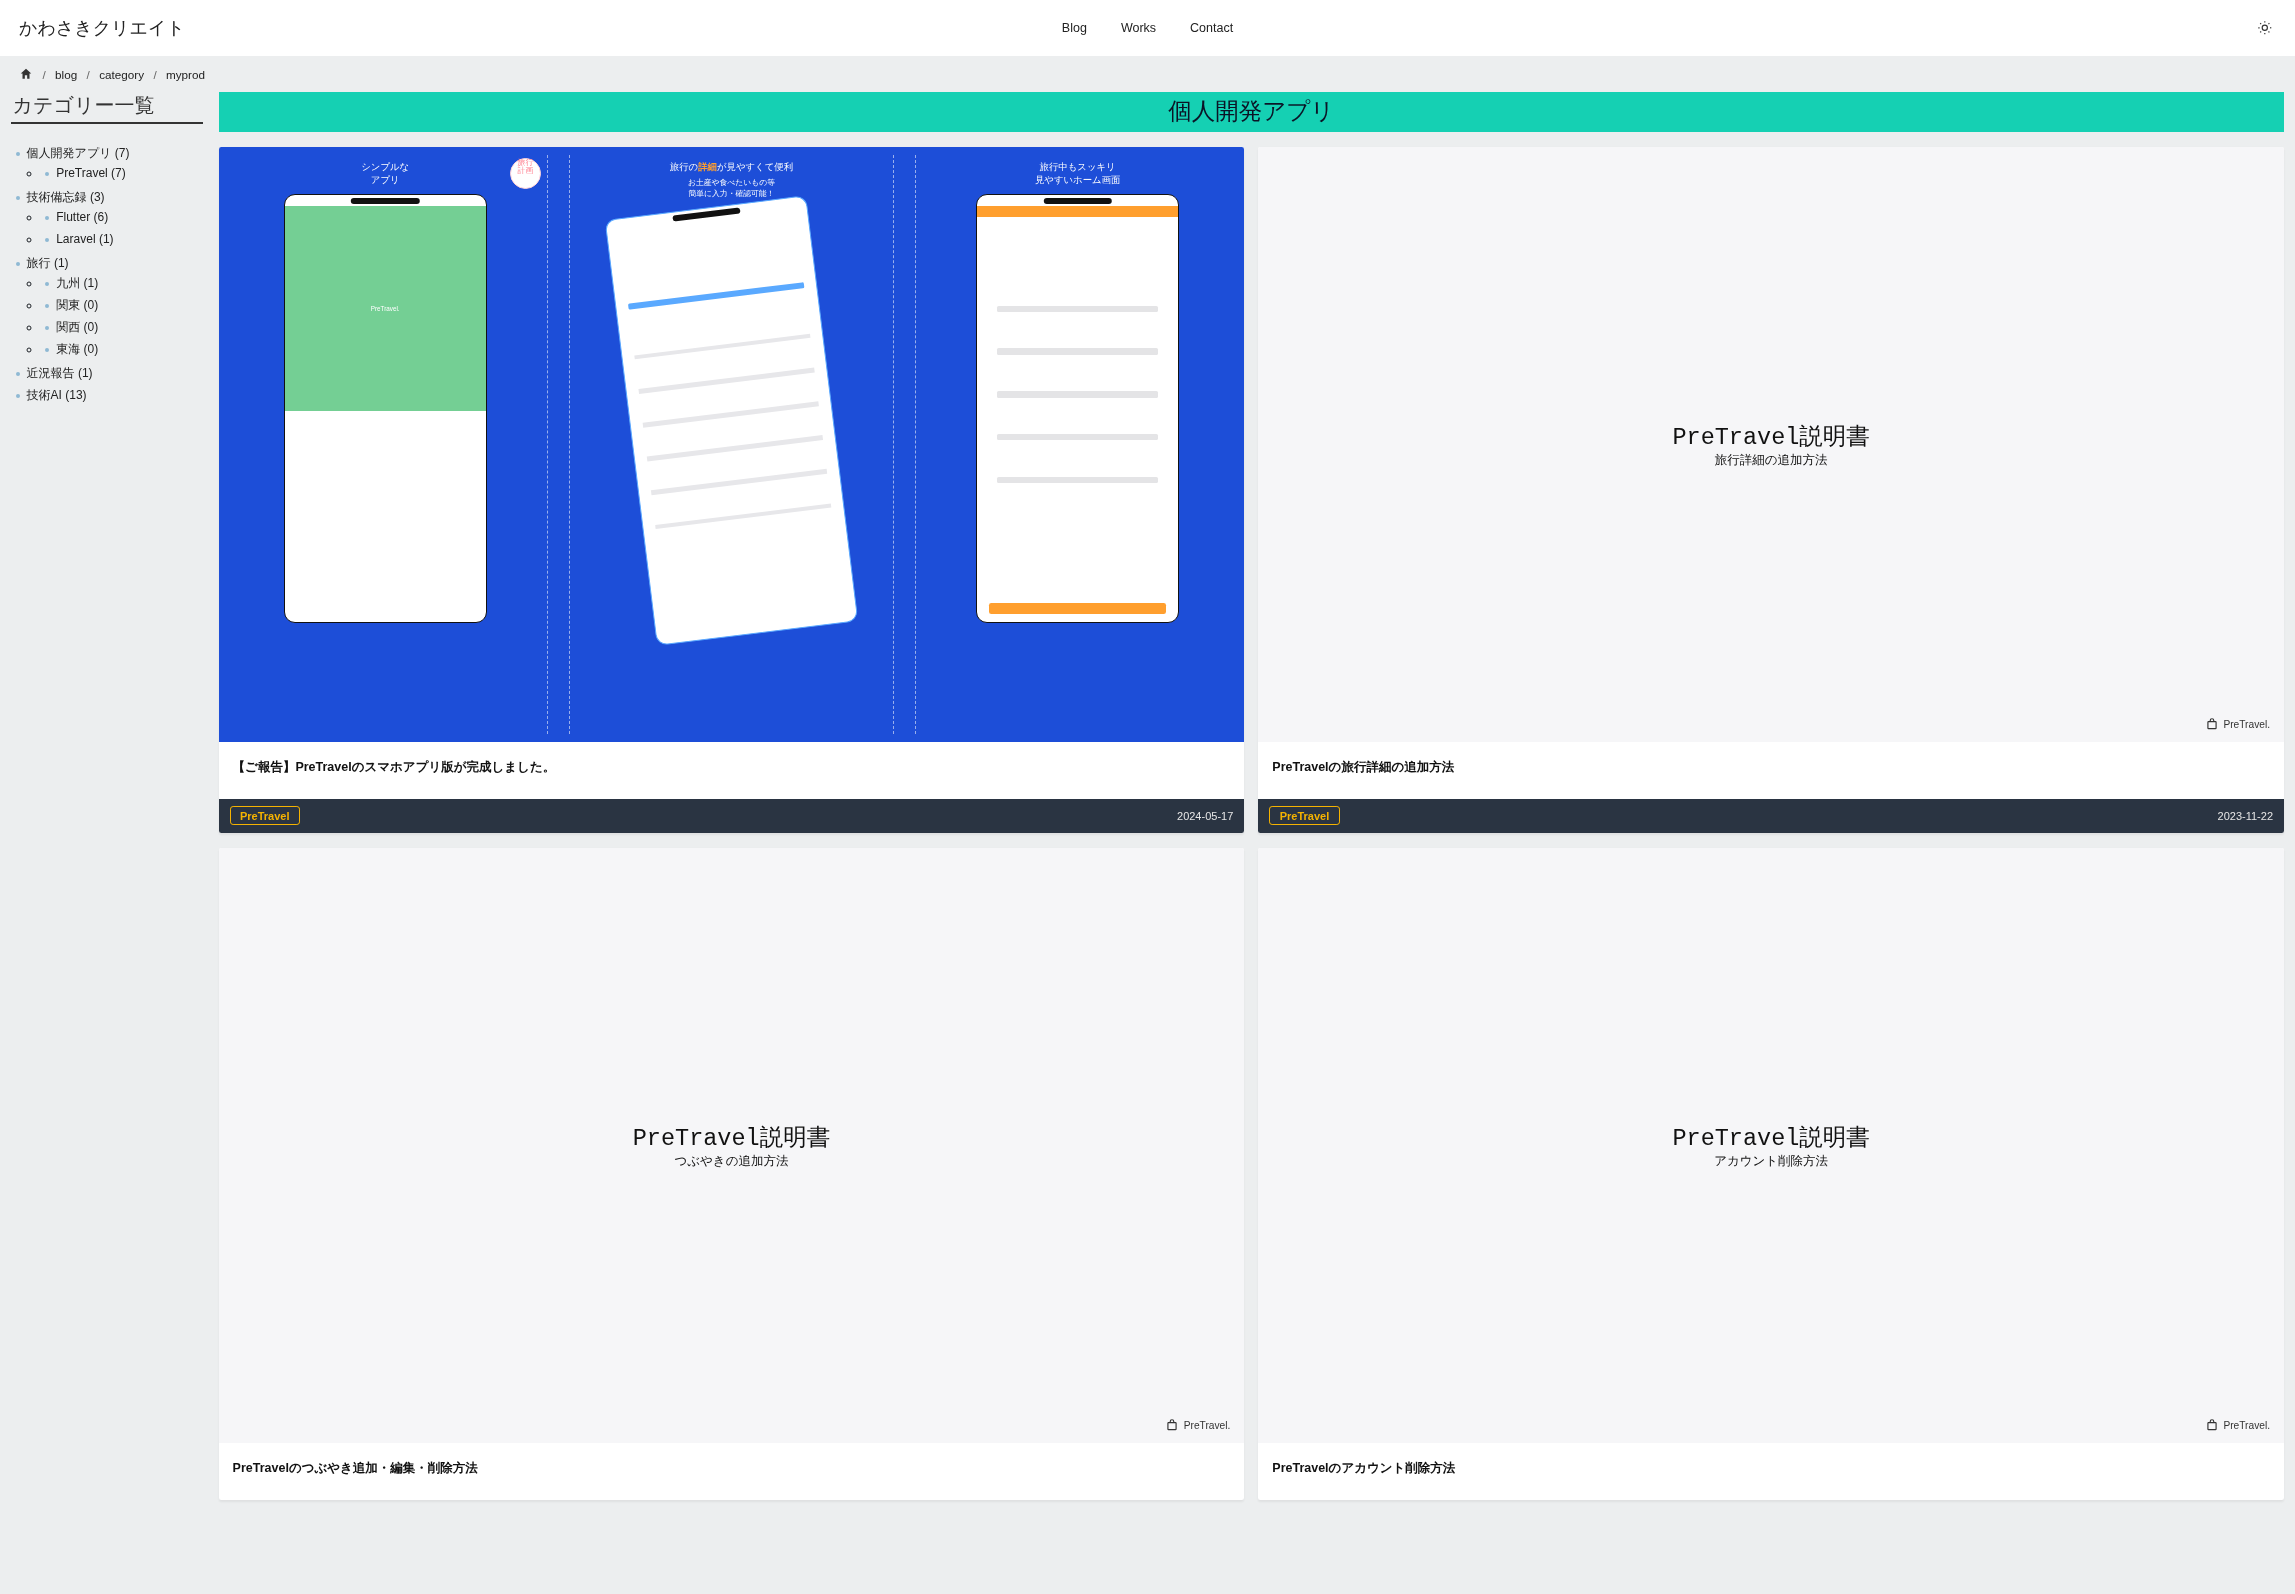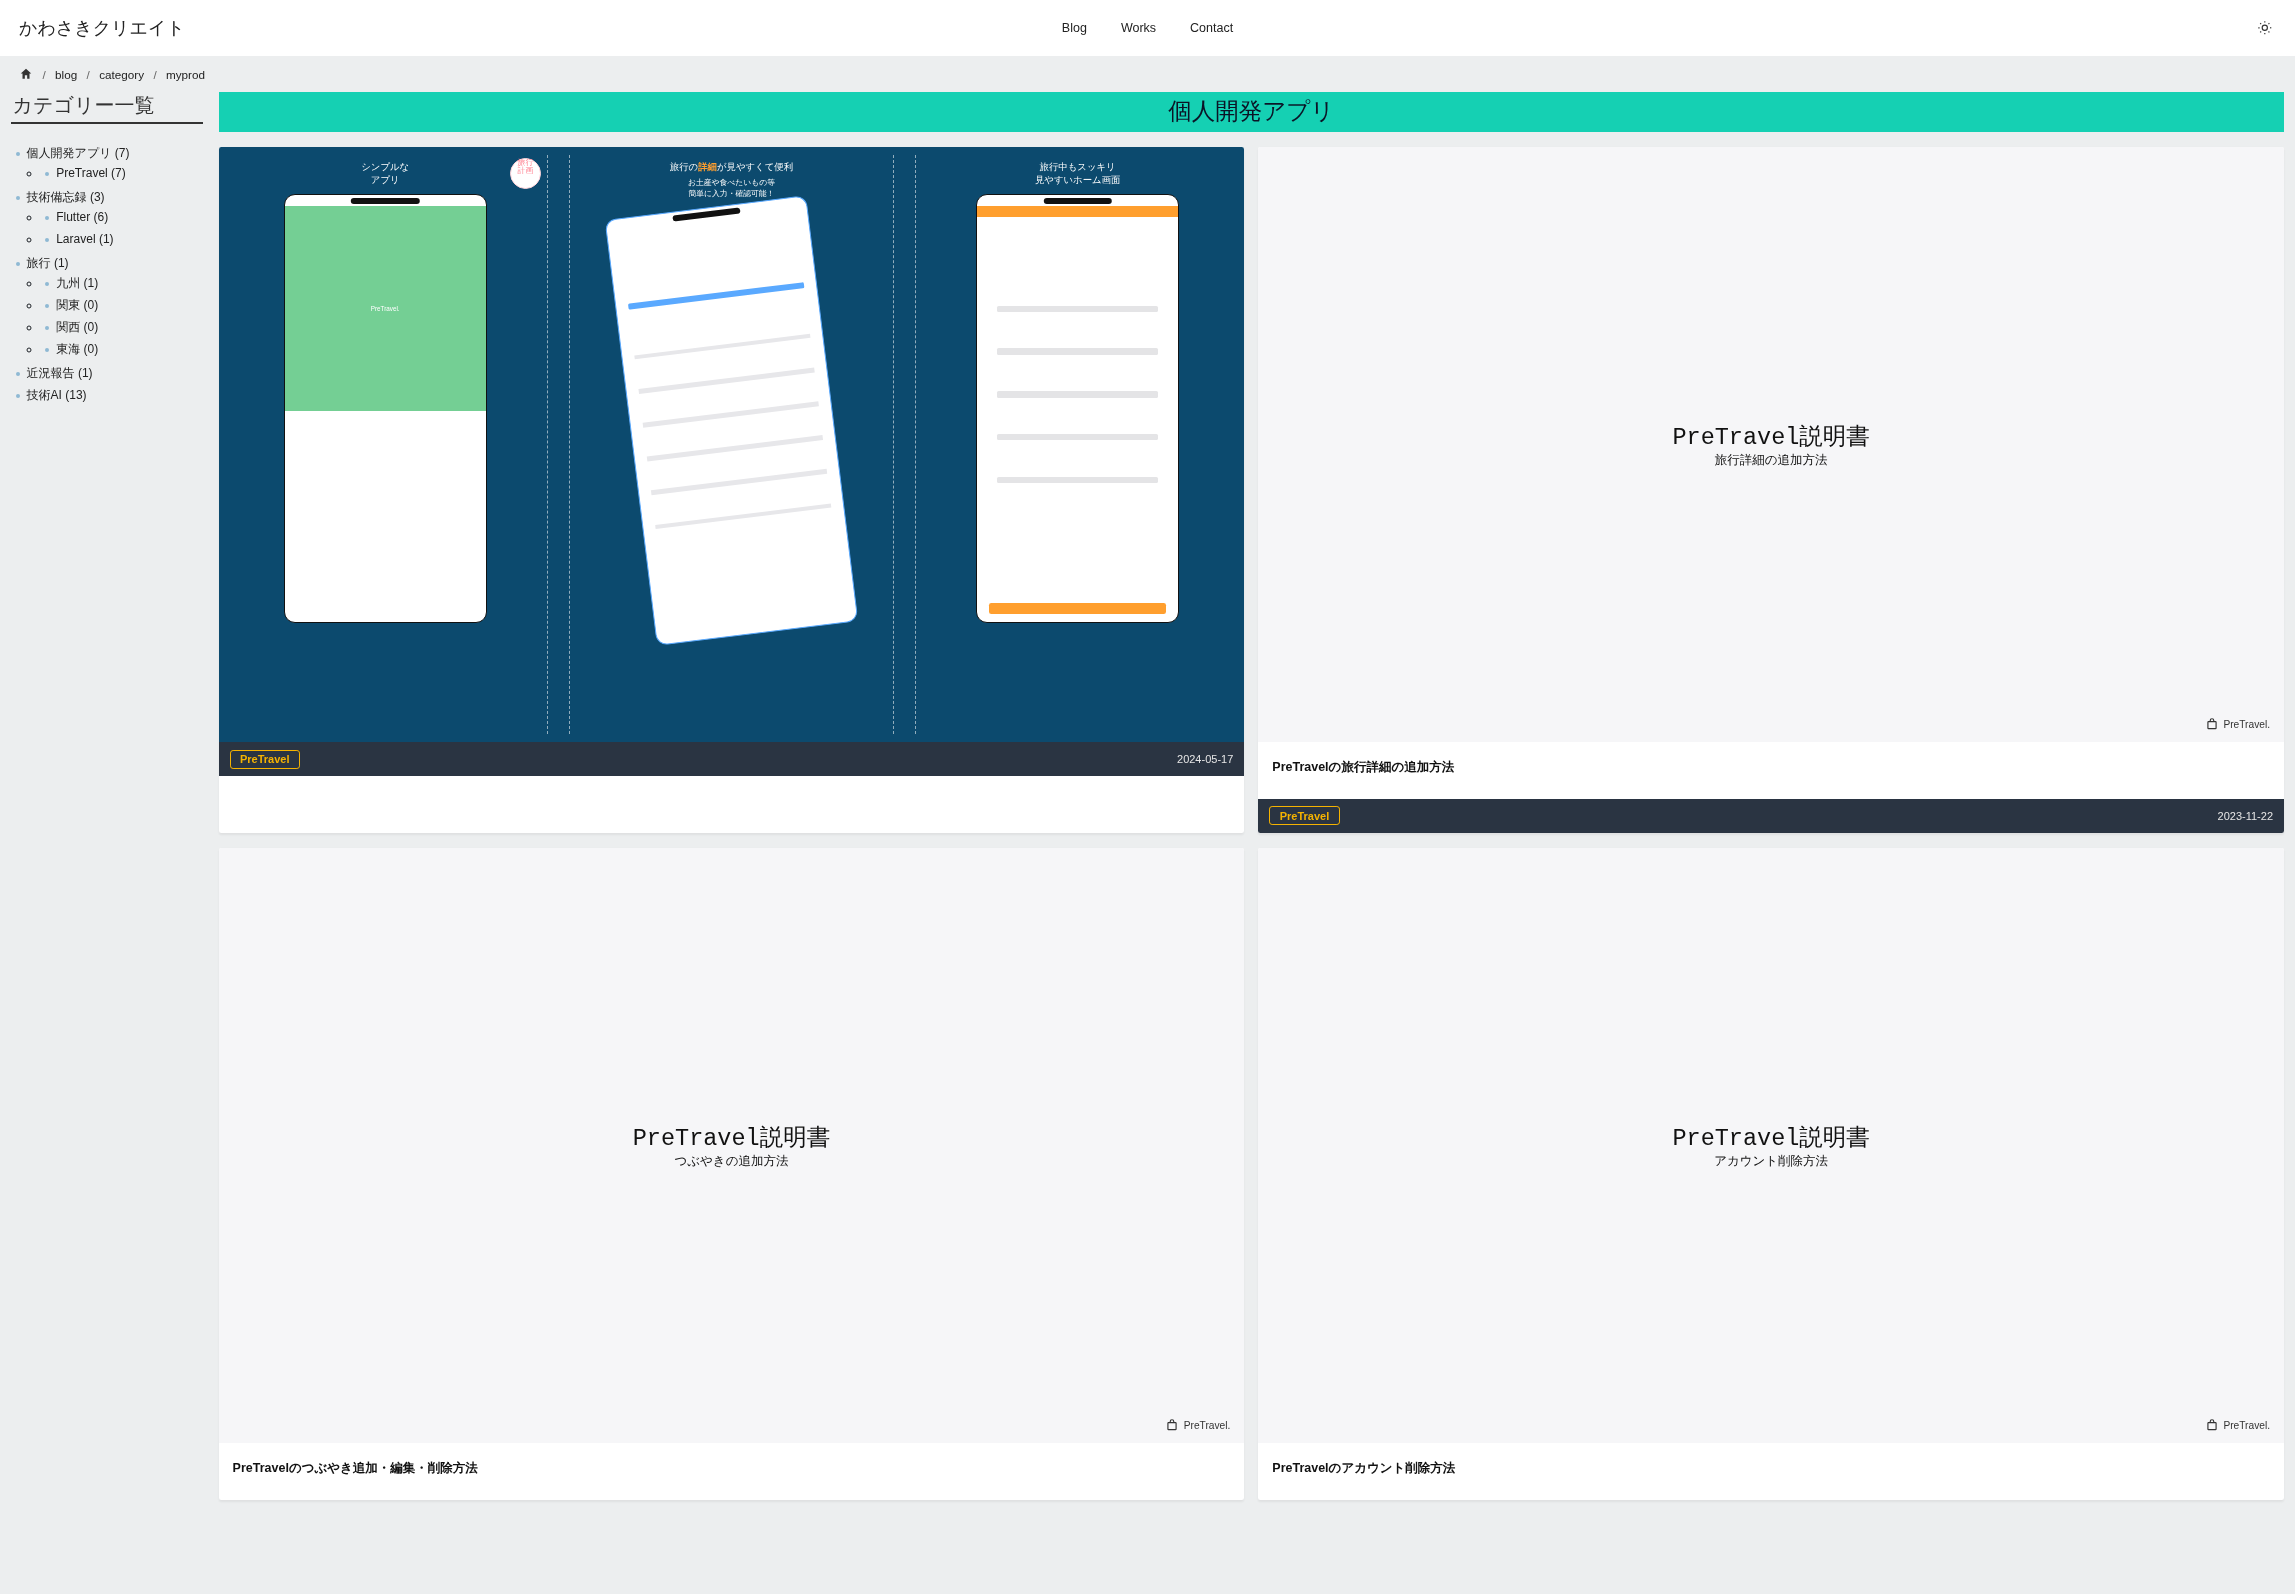--- a/index.html
+++ b/index.html
@@ -26,21 +26,21 @@
 ul.tree li::before, ul.archive li::before { content: ""; position: absolute; left: 4.7px; top: 9.4px; width: 3.9px; height: 3.9px; border-radius: 50%; background: #8fb9d4; }
 ul.tree ul { margin-left: 14px; }
 ul.tree a, ul.archive a { color: #222; text-decoration: none; cursor: pointer; }
 
 main.content { flex: 1; padding-right: 11px; }
 .page-heading { background: #15d0b3; color: #0b1426; text-align: center; font-size: 23.5px; font-weight: 500; padding: 3.1px 0 4.7px; margin-bottom: 15.6px; }
 
 .cards { display: grid; grid-template-columns: repeat(2, 1fr); gap: 15.6px 14px; }
 .card { background: #fff; border-radius: 2.3px; overflow: hidden; box-shadow: 0 1.6px 2.3px rgba(0,0,0,.06); display: flex; flex-direction: column; cursor: pointer; }
 .thumb { aspect-ratio: 500/290; width: 100%; background: #f6f6f8; display: flex; flex-direction: column; align-items: center; justify-content: center; position: relative; }
-.thumb.purple { background: #0c4a6e; }
+.thumb.purple { background: #1d4ed8; }
 .thumb .big { font-size: 23.5px; font-weight: 500; color: #111; font-family: Liberation Mono, monospace; }
 .thumb .sub { font-size: 12.5px; color: #111; margin-top: 0; }
 .thumb .brand { position: absolute; right: 14px; bottom: 11px; display: flex; align-items: center; gap: 4.7px; font-size: 10.2px; color: #333; }
 .thumb .brand svg { width: 14px; height: 14px; }
 
 
 .promo { display: flex; gap: 2%; width: 100%; height: 100%; padding: 7.8px 4.7px; align-items: stretch; }
 .promo-col { flex: 1; display: flex; flex-direction: column; align-items: center; justify-content: flex-start; border-left: 0.8px dashed rgba(255,255,255,.55); border-right: 0.8px dashed rgba(255,255,255,.55); padding: 6.3px 3.1px; gap: 4.7px; }
 .promo-col:first-child { border-left: none; }
 .promo-col:last-child { border-right: none; }
@@ -175,20 +175,21 @@
                 <div class="li" style="top:26%"></div>
                   <div class="li" style="top:36%"></div>
                   <div class="li" style="top:46%"></div>
                   <div class="li" style="top:56%"></div>
                   <div class="li" style="top:66%"></div>
                 <div class="footbar"></div>
               </div>
             </div>
           </div>
         </div>
+        <h3 class="card-title">【ご報告】PreTravelのスマホアプリ版が完成しました。</h3>
         <div class="card-footer">
           <span class="tag">PreTravel</span>
           <span class="date">2024-05-17</span>
         </div>
       </article>
 
       <article class="card">
         <div class="thumb">
           <div class="big">PreTravel説明書</div>
           <div class="sub">旅行詳細の追加方法</div>

